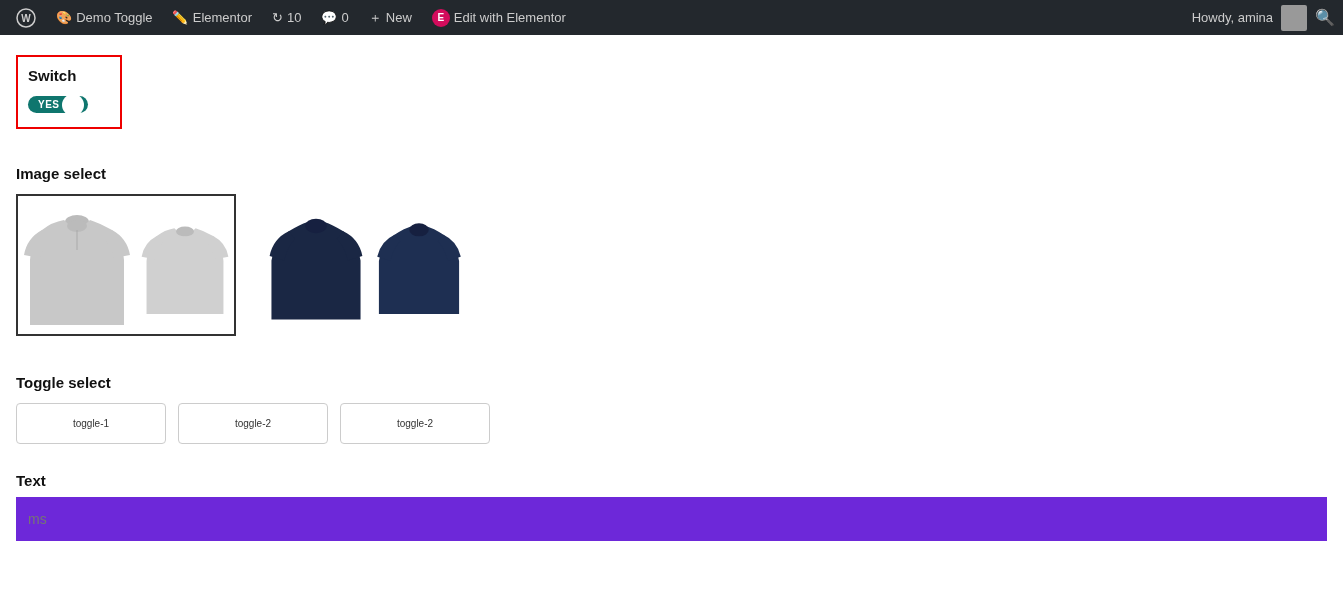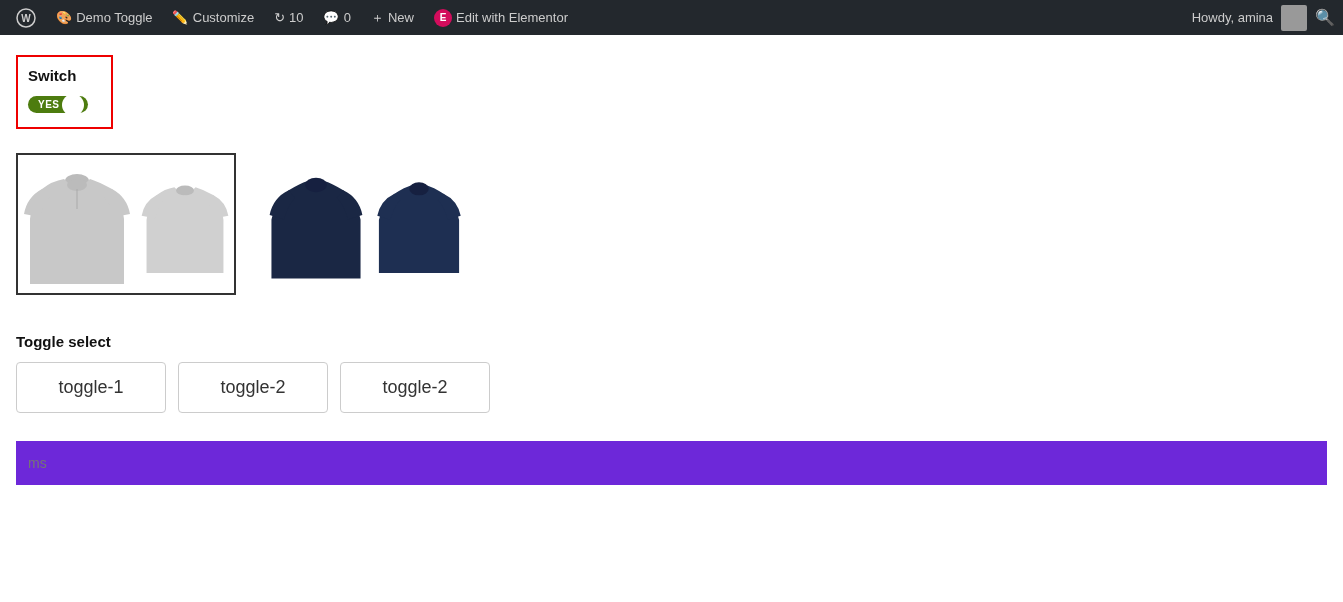--- a/index.html
+++ b/index.html
@@ -44,35 +44,35 @@
 
     
     .main-content {
       padding: 20px 16px;
     }
 
     
     .switch-section {
       display: inline-block;
       border: 2px solid #e00;
-      padding: 10px 23px 14px 10px;
-      margin-bottom: 24px;
+      padding: 10px 32px 14px 10px;
+      margin-bottom: 36px;
     }
     .section-label {
       font-size: 15px;
       font-weight: 600;
       color: #111;
       margin-bottom: 10px;
     }
 
     
     .toggle-switch {
       display: inline-flex;
       align-items: center;
-      background: #4d7c0f;
+      background: #0f766e;
       border-radius: 20px;
       padding: 3px 4px;
       cursor: pointer;
       width: 60px;
       position: relative;
     }
     .toggle-yes-label {
       color: #fff;
       font-size: 10px;
       font-weight: 700;
@@ -135,21 +135,21 @@
       margin-top: 38px;
     }
     .toggle-buttons-row {
       display: flex;
       gap: 12px;
     }
     .toggle-btn {
       border: 1px solid #ccc;
       border-radius: 4px;
       padding: 14px 40px;
-      font-size: 18px;
+      font-size: 10px;
       color: #333;
       background: #fff;
       cursor: pointer;
       min-width: 150px;
       text-align: center;
     }
 
     
     .text-section {
       margin-bottom: 16px;
@@ -186,21 +186,21 @@
       <circle cx="10" cy="10" r="9" stroke="#ccc" stroke-width="1.5" fill="none"></circle>
       <text x="10" y="14" text-anchor="middle" font-size="10" fill="#ccc" font-weight="bold">W</text>
     </svg>
   </div>
   <div class="admin-bar-item">
     <span>🎨</span>
     <span>Demo Toggle</span>
   </div>
   <div class="admin-bar-item">
     <span>✏️</span>
-    <span>Customize</span>
+    <span>Elementor</span>
   </div>
   <div class="admin-bar-item">
     <span>↻</span>
     <span>10</span>
   </div>
   <div class="admin-bar-item">
     <span>💬</span>
     <span>0</span>
   </div>
   <div class="admin-bar-item">
@@ -224,20 +224,21 @@
   <div class="switch-section">
     <div class="section-label">Switch</div>
     <div class="toggle-switch">
       <span class="toggle-yes-label">YES</span>
       <div class="toggle-knob"></div>
     </div>
   </div>
 
   
   <div class="image-select-section">
+    <div class="image-select-label">Image select</div>
     <div class="image-select-row">
 
       <div class="image-option selected">
         <div class="tshirt-container">
 
           <svg width="110" height="130" viewBox="0 0 110 130">
 
             <ellipse cx="55" cy="22" rx="12" ry="7" fill="#bbb"></ellipse>
 
             <path d="M20,30 Q10,40 8,60 L8,125 L102,125 L102,60 Q100,40 90,30 Q75,22 68,20 Q60,28 55,30 Q50,28 42,20 Q30,22 20,30Z" fill="#c8c8c8"></path>
@@ -286,16 +287,17 @@
     <div class="toggle-select-label">Toggle select</div>
     <div class="toggle-buttons-row">
       <button class="toggle-btn">toggle-1</button>
       <button class="toggle-btn">toggle-2</button>
       <button class="toggle-btn">toggle-2</button>
     </div>
   </div>
 
   
   <div class="text-section">
+    <div class="text-label">Text</div>
     <input class="text-input" type="text" placeholder="ms" style="">
   </div>
 
 </div>
 
 </body></html>

